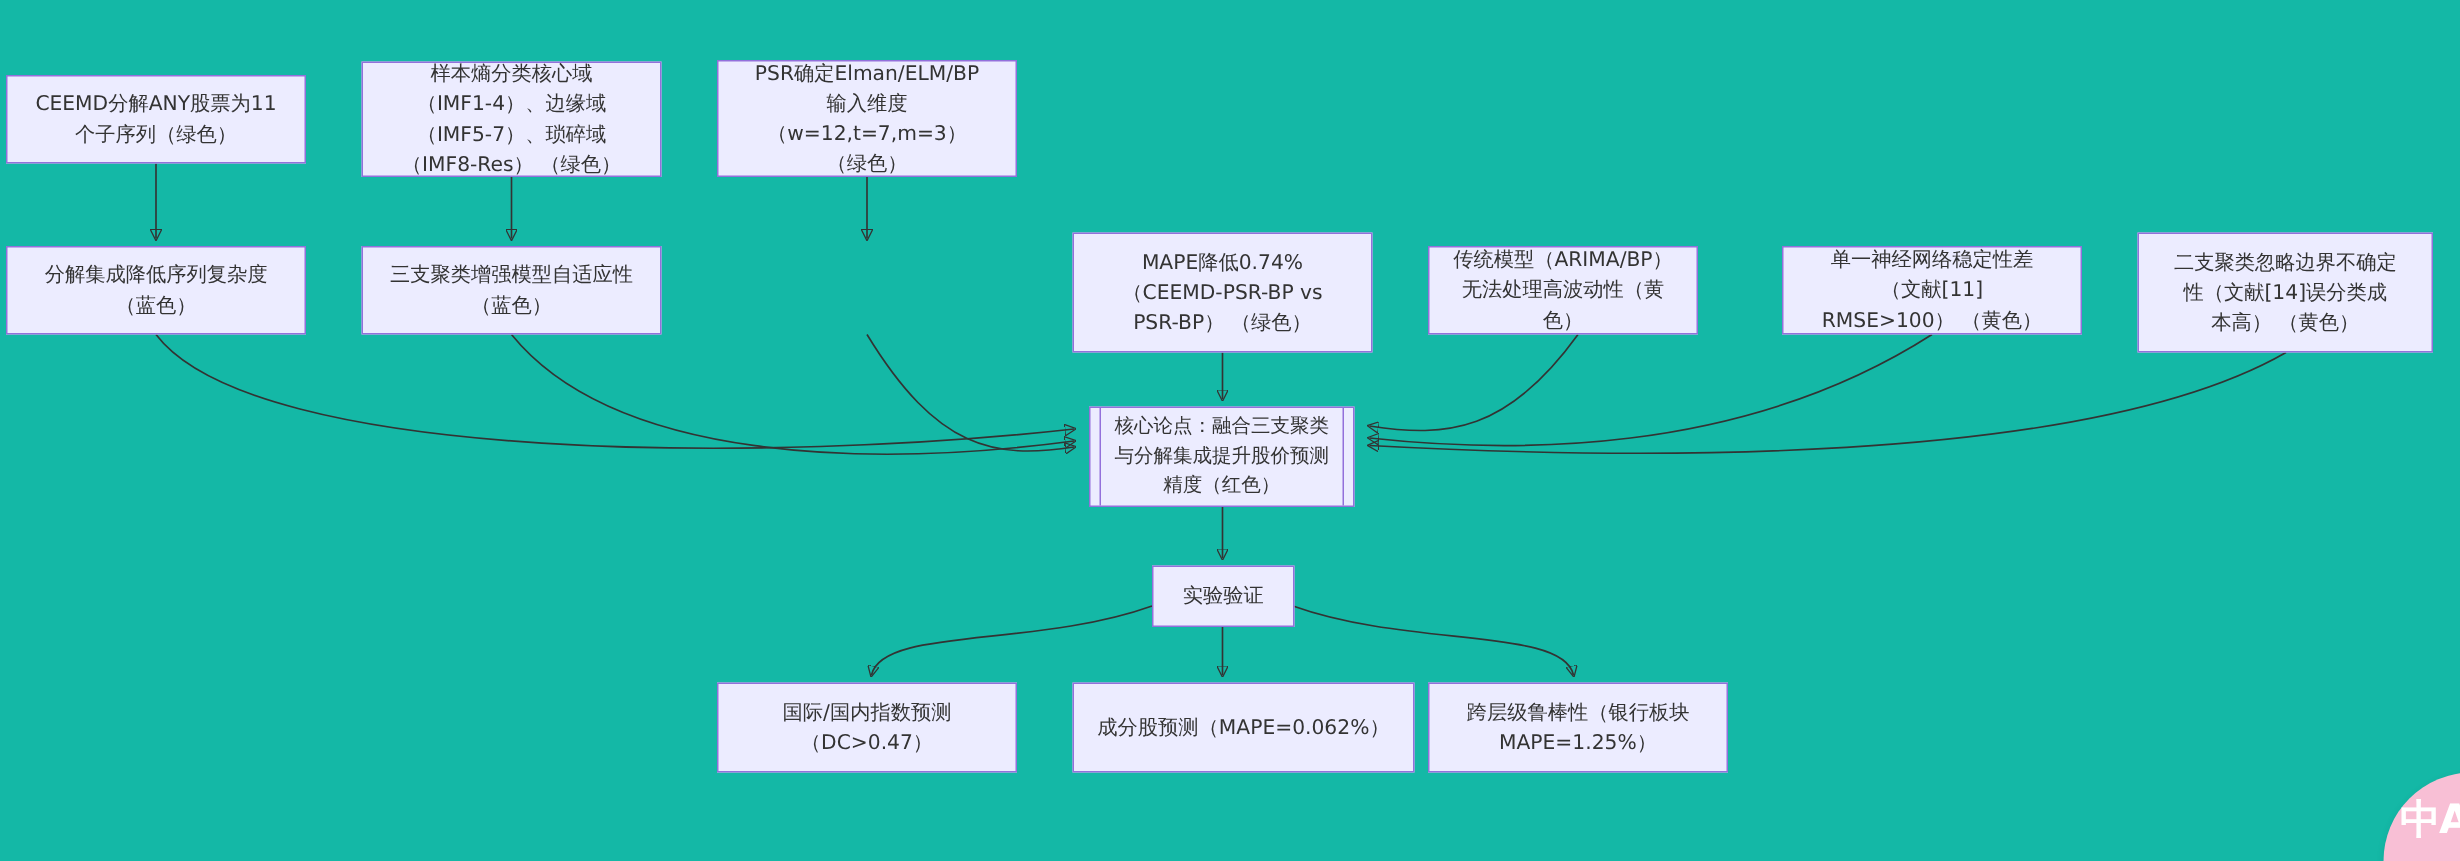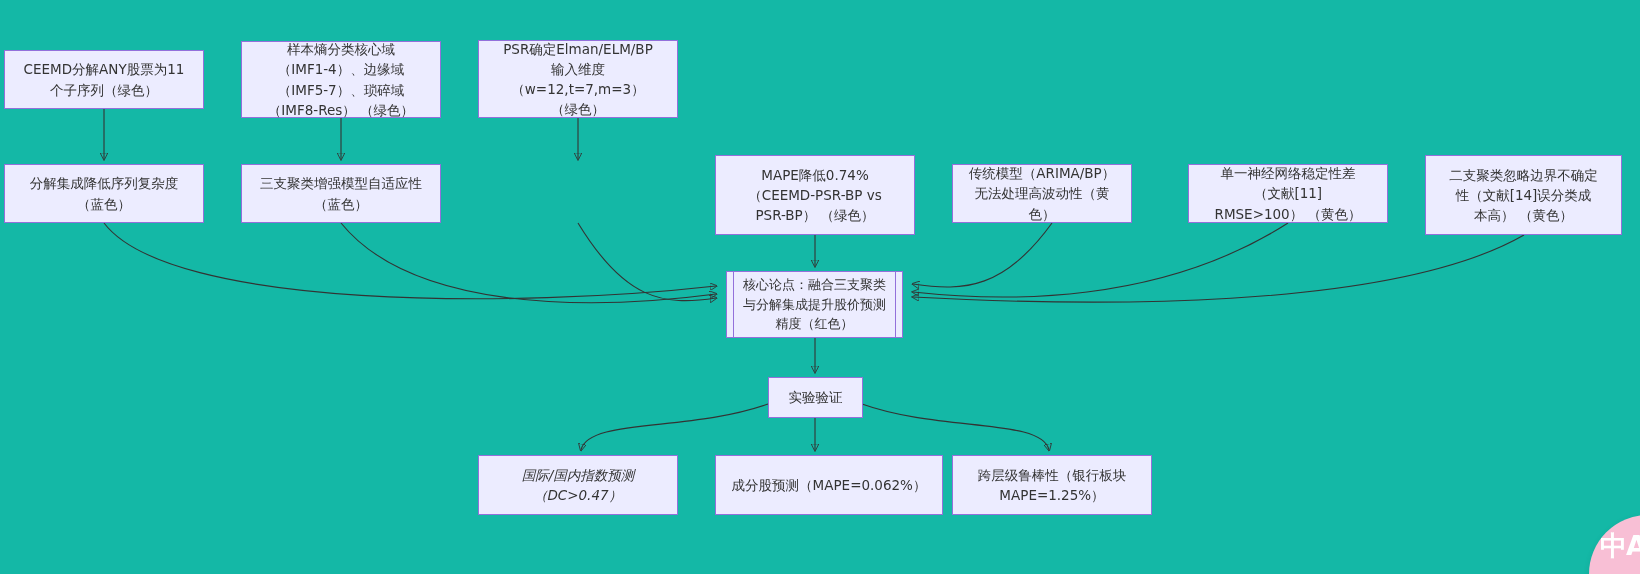--- a/index.html
+++ b/index.html
@@ -87,21 +87,21 @@
   <div class="node subroutine" style="left:726px;top:271px;width:177px;height:67px;">
     <i class="bar bar-l"></i>
     <i class="bar bar-r"></i>
     <span>核心论点：融合三支聚类与分解集成提升股价预测精度（红色）</span>
   </div>
 
   <div class="node" style="left:768px;top:377px;width:95px;height:41px;">
     <span>实验验证</span>
   </div>
 
-  <div class="node" style="left:478px;top:455px;width:200px;height:60px;font-style:italic;">
+  <div class="node" style="left:478px;top:455px;width:200px;height:60px;">
     <span>国际/国内指数预测（DC&gt;0.47）</span>
   </div>
   <div class="node" style="left:715px;top:455px;width:228px;height:60px;">
     <span>成分股预测（MAPE=0.062%）</span>
   </div>
   <div class="node" style="left:952px;top:455px;width:200px;height:60px;">
     <span>跨层级鲁棒性（银行板块 MAPE=1.25%）</span>
   </div>
 
   <div class="translate-badge">

